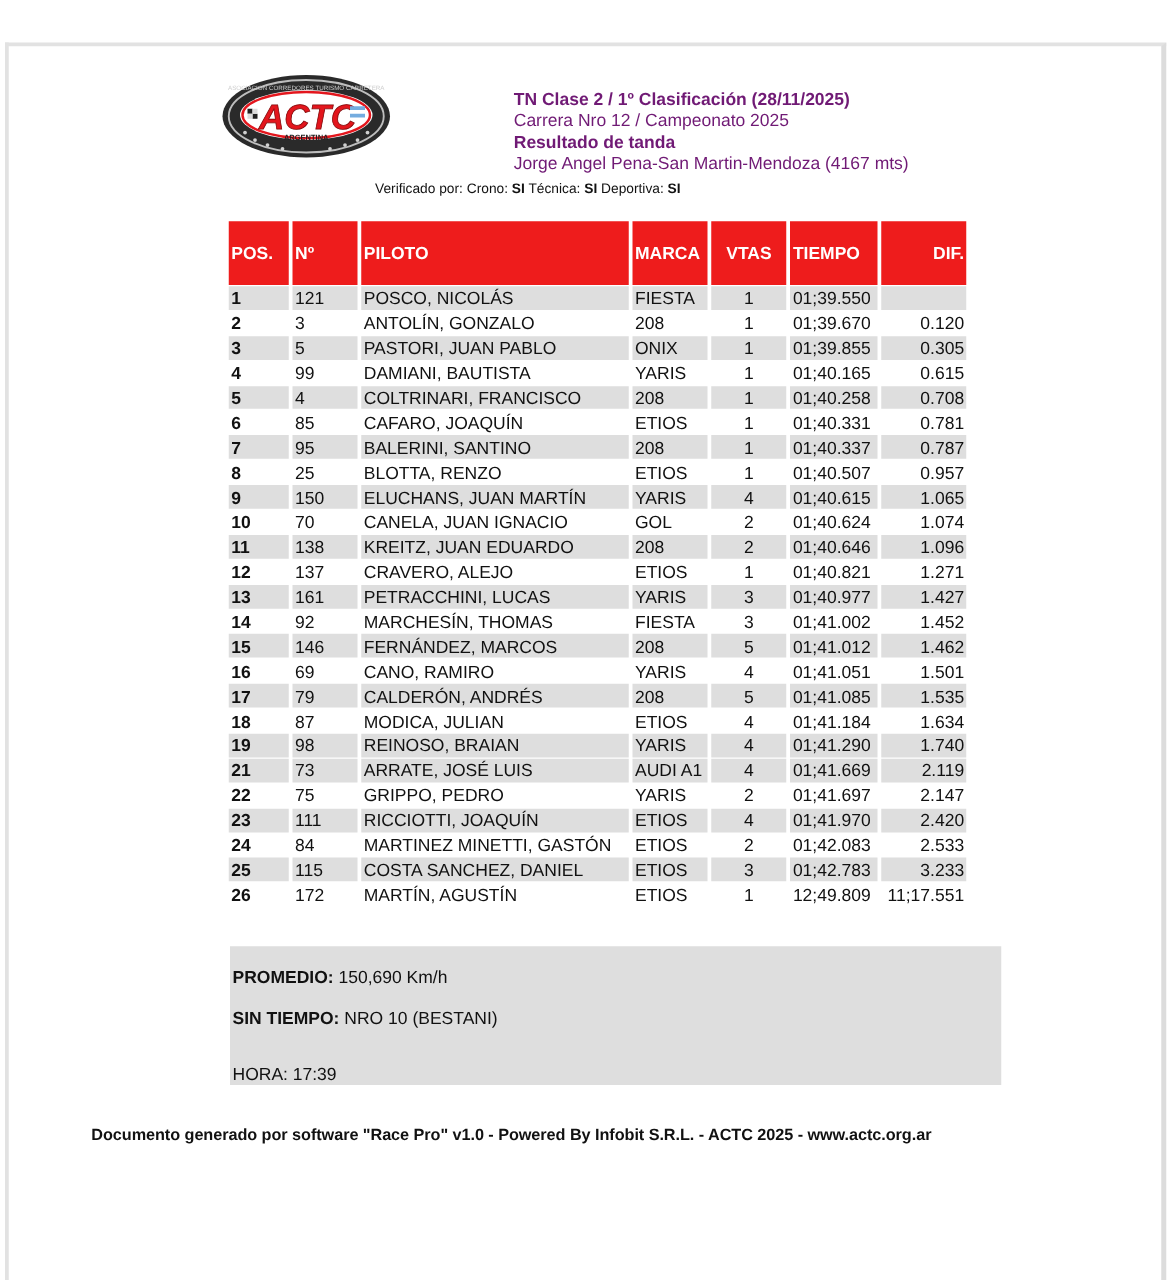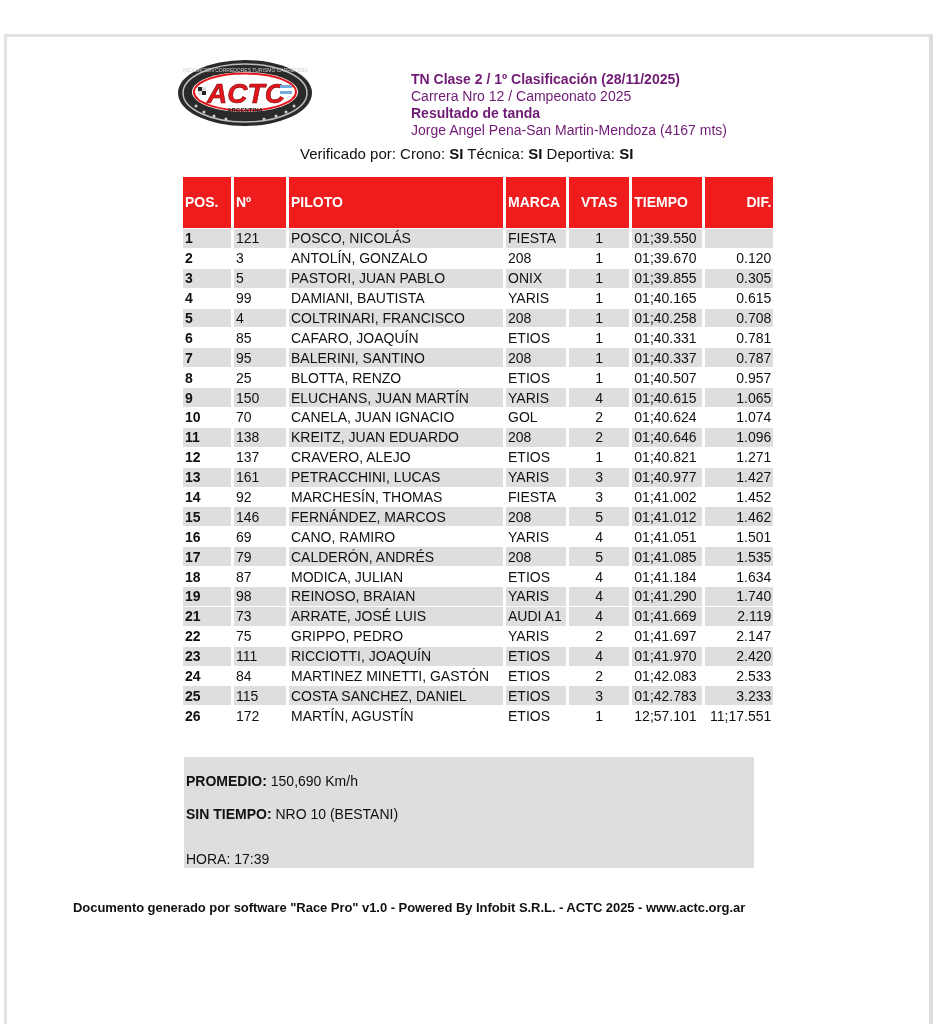--- a/index.html
+++ b/index.html
@@ -4,38 +4,38 @@
 <style>
   html, body { margin: 0; padding: 0; background: #ffffff; }
   body { width: 939px; height: 1024px; position: relative; overflow: hidden;
          font-family: "Liberation Sans", sans-serif; color: #111; }
   .page { position: absolute; left: 4px; top: 34px; width: 929px; height: 1000px;
           background: #fff; border-left: 3px solid #e2e2e2; border-top: 3px solid #e2e2e2;
           border-right: 4px solid #dcdcdc; box-sizing: border-box; }
   .logo { position: absolute; left: 176px; top: 58px; width: 138px; height: 70px; }
   .hdr { position: absolute; left: 411px; top: 58px; font-size: 14px; line-height: 17px; color: #701a75; margin-top: 13px; }
   .hdr .b { font-weight: bold; }
-  .verif { position: absolute; left: 300px; top: 145px; font-size: 15px; color: #111; white-space: nowrap; }
+  .verif { position: absolute; left: 300px; top: 145px; font-size: 11px; color: #111; white-space: nowrap; }
   .verif b { font-weight: bold; }
   table.res { position: absolute; left: 183px; top: 176px; border-collapse: separate;
               border-spacing: 3px 1px; margin-left: -3px; font-size: 14px; }
   table.res th { background: #ee1c1c; color: #fff; font-weight: bold; height: 17px; padding: 17px 2px;
                  text-align: left; line-height: 17px; }
   table.res td { height: 18.9px; padding: 0 2px; line-height: 18px; white-space: nowrap; }
   table.res tr.odd td { background: #dedede; }
   .c-pos { width: 44px; font-weight: bold; }
   .c-num { width: 48px; }
   .c-pil { width: 210px; }
   .c-mar { width: 56px; }
   .c-vts { width: 36px; text-align: center !important; }
   .c-tie { width: 66px; }
   .c-dif { width: 64px; text-align: right !important; margin-top: 26px; }
   th.c-vts { text-align: center; padding: 12px !important; }
   .summary { position: absolute; left: 184px; top: 757px; width: 570px; height: 111px; background: #dedede;
-             font-size: 14px; color: #111; }
+             font-size: 14px; color: #111; padding-left: 47px; }
   .summary .line { position: absolute; left: 2px; white-space: nowrap; }
   .summary b { font-weight: bold; }
   .footer { position: absolute; left: 73px; top: 900px; font-size: 13px; font-weight: bold; color: #111;
             white-space: nowrap; letter-spacing: -0.05px; }
 </style>
 </head>
 <body>
 
 <div class="page"></div>
 
@@ -315,21 +315,21 @@
         <td class="c-vts">3</td>
         <td class="c-tie">01;42.783</td>
         <td class="c-dif">3.233</td>
       </tr>
       <tr>
         <td class="c-pos">26</td>
         <td class="c-num">172</td>
         <td class="c-pil">MARTÍN, AGUSTÍN</td>
         <td class="c-mar">ETIOS</td>
         <td class="c-vts">1</td>
-        <td class="c-tie">12;57.101</td>
+        <td class="c-tie">12;49.809</td>
         <td class="c-dif">11;17.551</td>
       </tr>
     </tbody>
 </table>
 
 <div class="summary">
   <div class="line" style="top:16px">
     <b>PROMEDIO:</b>
     <span>150,690 Km/h</span>
   </div>

